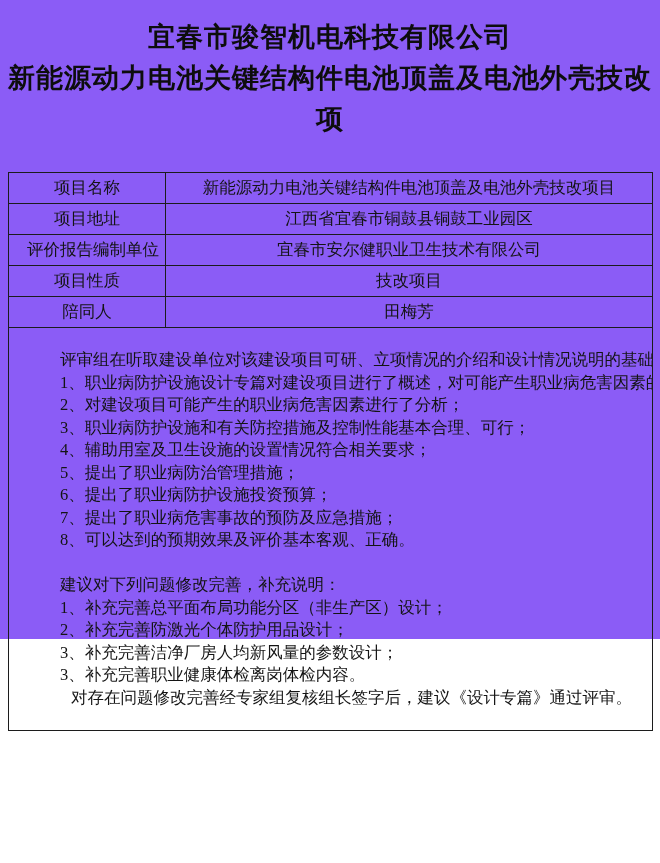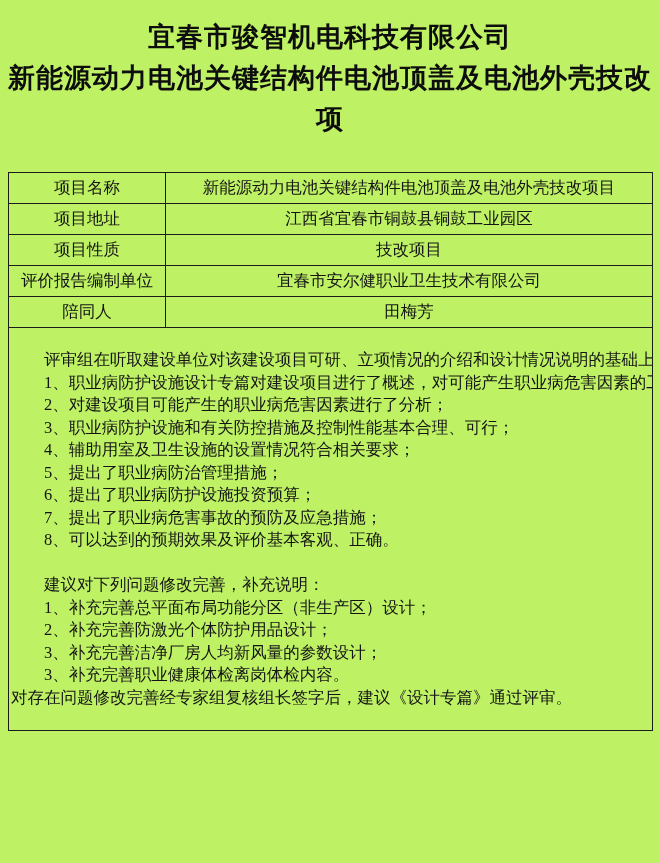--- a/index.html
+++ b/index.html
@@ -6,22 +6,22 @@
   html, body { background: #ffffff; }
   body {
     width: 660px;
     height: 863px;
     font-family: "Liberation Serif", "DejaVu Serif", serif;
     color: #111111;
     overflow: hidden;
   }
   .page {
     width: 660px;
-    height: 863px;
-    background: #bef264;
+    height: 639px;
+    background: #8b5cf6;
     position: relative;
   }
   .title-block {
     padding-top: 17px;
     text-align: center;
     font-weight: bold;
     font-size: 27px;
     line-height: 41px;
     color: #0d0d0d;
     letter-spacing: 1px;
@@ -33,40 +33,40 @@
     width: 644px;
     border-collapse: collapse;
     table-layout: fixed;
     font-size: 16.5px;
     color: #141414;
   }
   table.info-table td {
     border: 1px solid #1c1c1c;
     text-align: center;
     vertical-align: middle;
-    padding: 0 2px;
+    padding: 0 18px;
     overflow: hidden;
     white-space: nowrap;
   }
   tr.info-row { height: 31px; }
   td.opinion-cell {
     height: 403px;
     vertical-align: top;
     text-align: left;
     padding: 1px 4px 0 4px;
     white-space: normal;
   }
   .para {
     font-size: 16.5px;
     line-height: 22.5px;
     text-indent: 2em;
     text-align: left;
     color: #141414;
   }
-  .para.no-indent { text-indent: 0; }
+  .para.no-indent { text-indent: 0; margin-left: 44px; }
   .blank-line { height: 22.5px; }
 </style>
 </head>
 <body>
 
 <div class="page">
 
   <div class="title-block">
     <div>宜春市骏智机电科技有限公司</div>
     <div>新能源动力电池关键结构件电池顶盖及电池外壳技改项</div>
@@ -82,26 +82,26 @@
     <tbody>
       <tr class="info-row">
         <td>项目名称</td>
         <td colspan="3">新能源动力电池关键结构件电池顶盖及电池外壳技改项目</td>
       </tr>
       <tr class="info-row">
         <td>项目地址</td>
         <td colspan="3">江西省宜春市铜鼓县铜鼓工业园区</td>
       </tr>
       <tr class="info-row">
+        <td>评价报告编制单位</td>
+        <td colspan="3">宜春市安尔健职业卫生技术有限公司</td>
+      </tr>
+      <tr class="info-row">
         <td>项目性质</td>
         <td colspan="3">技改项目</td>
-      </tr>
-      <tr class="info-row">
-        <td>评价报告编制单位</td>
-        <td colspan="3">宜春市安尔健职业卫生技术有限公司</td>
       </tr>
       <tr class="info-row">
         <td>陪同人</td>
         <td colspan="3">田梅芳</td>
       </tr>
       <tr>
         <td colspan="4" class="opinion-cell">
           <div class="para">评审组在听取建设单位对该建设项目可研、立项情况的介绍和设计情况说明的基础上，查阅了有关资料，评审了《设计专篇》，经过认真讨论，形成以下意见：</div>
           <div class="para">1、职业病防护设施设计专篇对建设项目进行了概述，对可能产生职业病危害因素的工作场所、工艺设备、原辅材料等进行了描述；</div>
           <div class="para">2、对建设项目可能产生的职业病危害因素进行了分析；</div>

